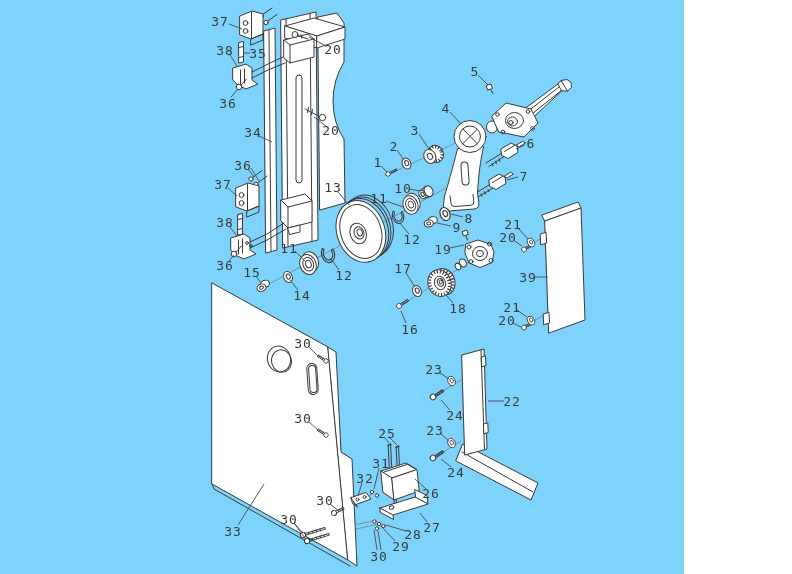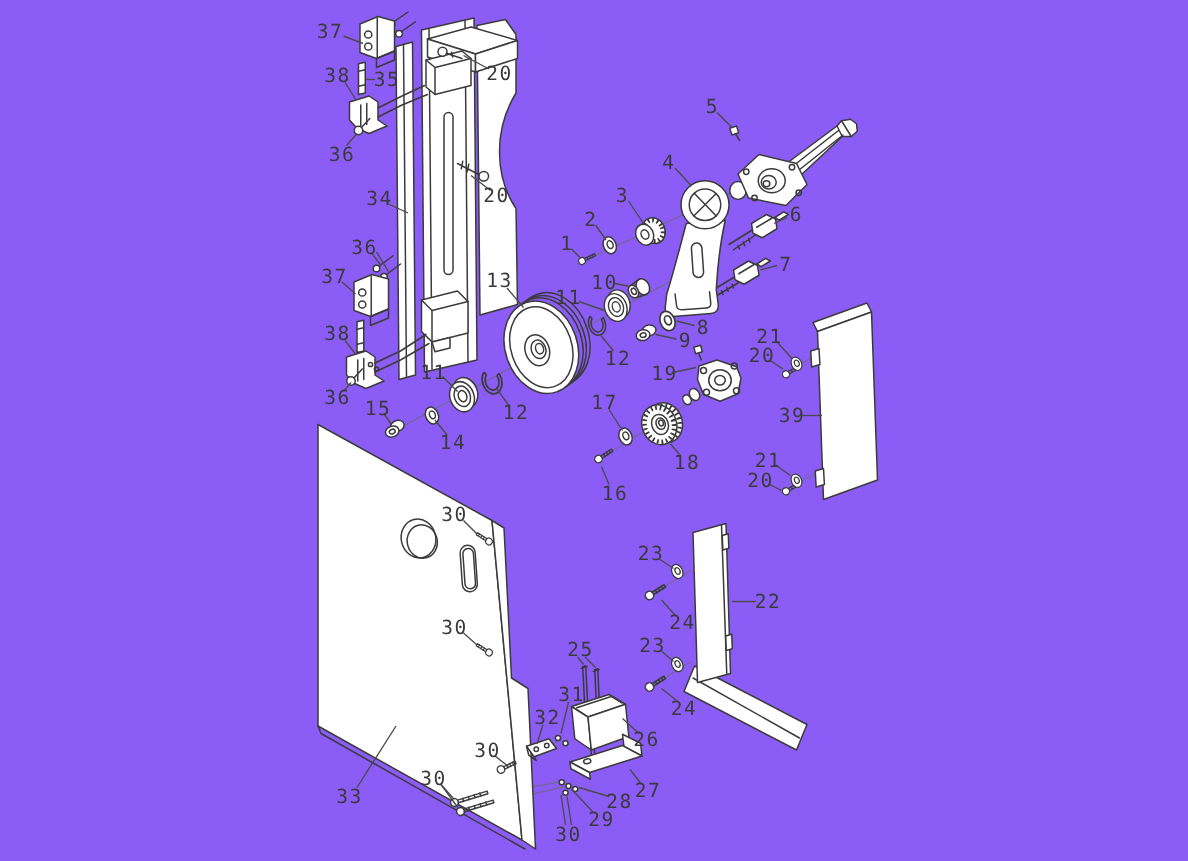--- a/index.html
+++ b/index.html
@@ -1,16 +1,16 @@
 <!DOCTYPE html>
 <html><head>
 <meta charset="utf-8">
 <style>
   html,body{margin:0;padding:0;background:#fff;}
-  .stage{position:relative;width:792px;height:574px;background:#8b5cf6;overflow:hidden;
+  .stage{position:relative;width:684px;height:574px;background:#7dd3fc;overflow:hidden;
          font-family:"DejaVu Sans Mono", monospace;}
   svg{display:block;}
   .ln{fill:none;stroke:#3b3b3b;stroke-width:1;stroke-linecap:round;stroke-linejoin:round;}
   .fw{fill:#ffffff;stroke:#3b3b3b;stroke-width:1;stroke-linecap:round;stroke-linejoin:round;}
   .cl{fill:none;stroke:#6b6b6b;stroke-width:0.6;}
   .teeth{fill:none;stroke:#3b3b3b;stroke-width:3;stroke-dasharray:1.2 1.8;}
   #callouts text{font-family:"DejaVu Sans Mono",monospace;font-size:13px;letter-spacing:1px;
                  fill:#3a3a3a;text-anchor:middle;}
   #callouts line{stroke:#4a4a4a;stroke-width:0.9;}
 </style>

